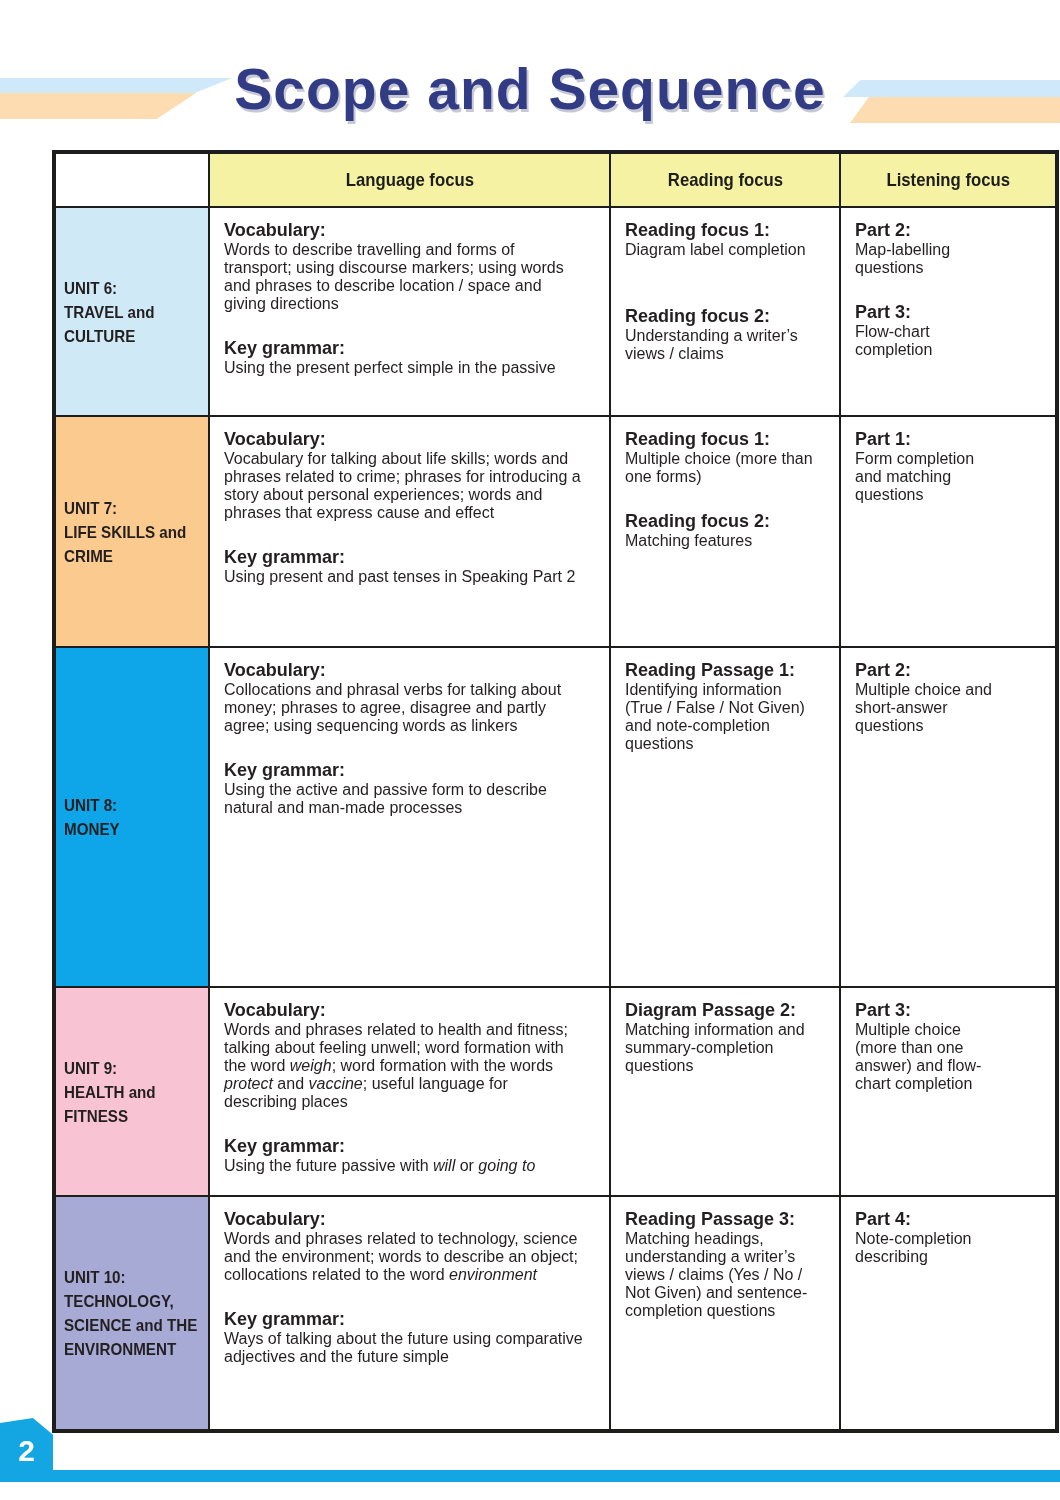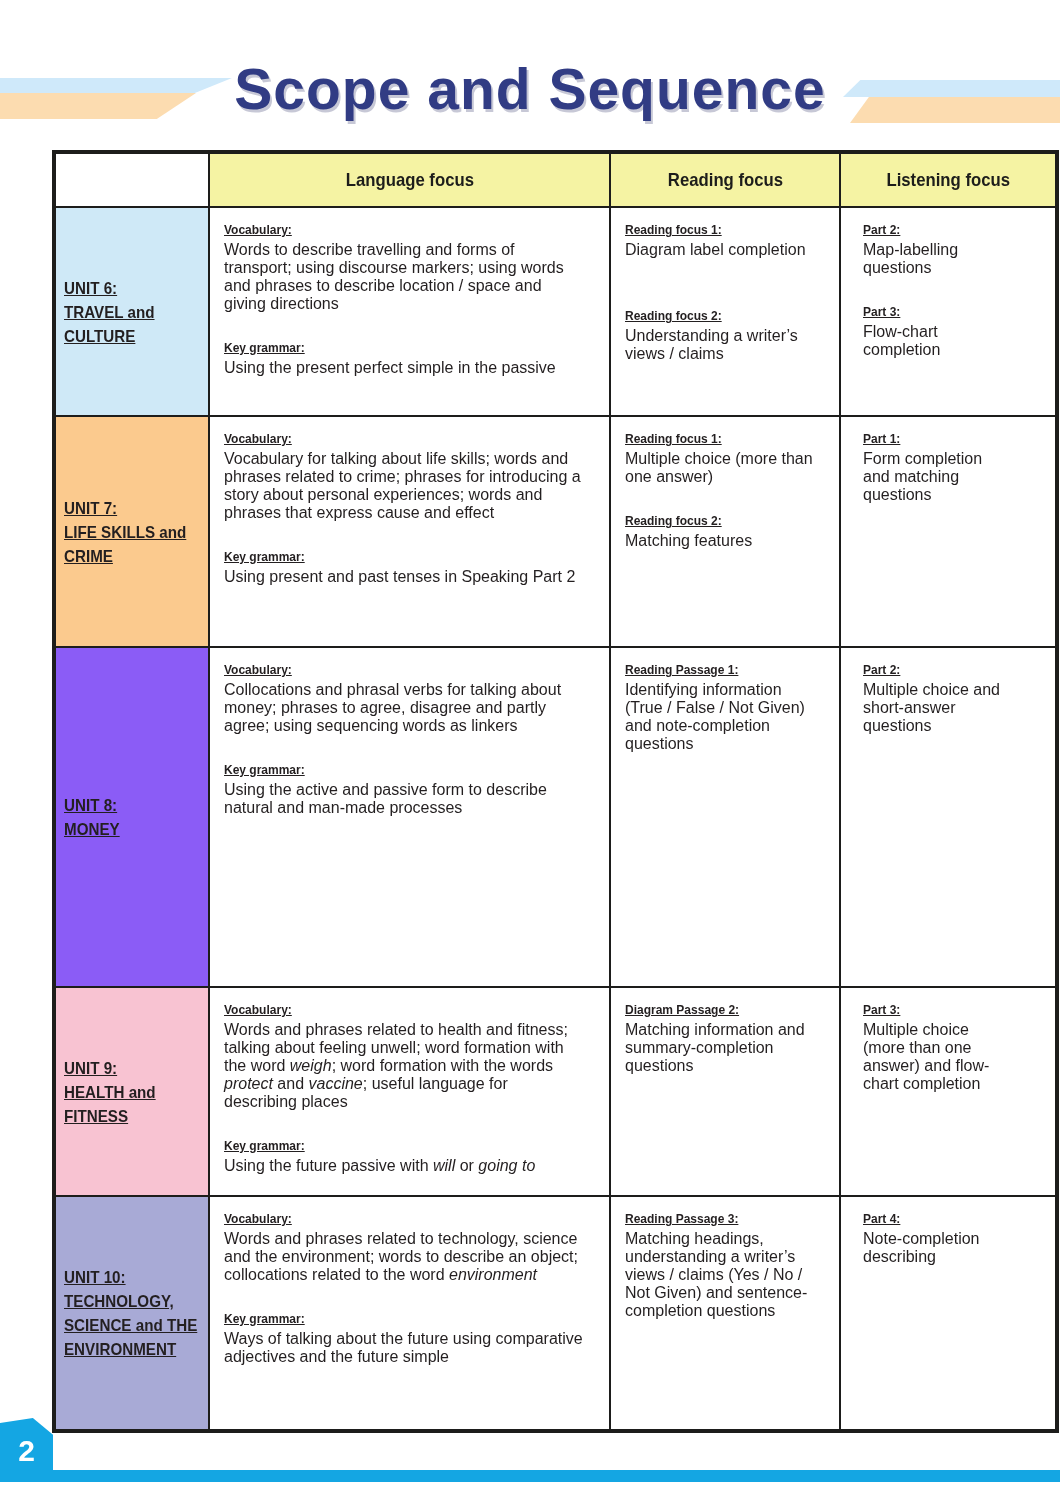--- a/index.html
+++ b/index.html
@@ -45,31 +45,31 @@
                     font-size: 19px; font-weight: bold; color: #1d1d1b; padding: 0; margin-left: 36px; }
   .scope-table th.col-unit { background: #ffffff; }
   .hdr { display: inline-block; transform: scaleX(0.88); white-space: nowrap; }
 
   .row-0 { height: 209px; }
   .row-1 { height: 231px; }
   .row-2 { height: 340px; }
   .row-3 { height: 209px; }
   .row-4 { height: 235px; }
 
-  td.unit-cell { vertical-align: middle; padding: 4px 4px 4px 8px; text-decoration: underline; }
+  td.unit-cell { vertical-align: middle; padding: 4px 4px 4px 8px; }
   .unit-label { font-weight: bold; font-size: 16.5px; line-height: 24px;
                 transform: scaleX(0.92); transform-origin: left center; white-space: nowrap; }
   .unit-label div:empty { display: none; }
 
   td.content-cell { vertical-align: top; background: #ffffff; }
   td.col-lang   { padding: 11px 24px 8px 14px; }
   td.col-read   { padding: 11px 22px 8px 14px; }
-  td.col-listen { padding: 11px 52px 8px 22px; }
-
-  .block-heading { font-weight: bold; font-size: 12px; line-height: 22px; text-decoration: underline; }
+  td.col-listen { padding: 11px 52px 8px 14px; }
+
+  .block-heading { font-weight: bold; font-size: 18px; line-height: 22px; }
   .block-body    { font-size: 16px; line-height: 18px; }
   .block + .block { margin-top: 24px; }
   .row-0 td.col-read .block + .block { margin-top: 46px; }
   .block-body em { font-style: italic; }
 
   
   .footer-bar {
     position: absolute; left: 0; right: 0; top: 1470px; height: 12px;
     background: #14a6e3;
   }
@@ -166,37 +166,37 @@
             <div class="block-body">Vocabulary for talking about life skills; words and phrases related to crime; phrases for introducing a story about personal experiences; words and phrases that express cause and effect</div>
           </div>
           <div class="block">
             <div class="block-heading">Key grammar:</div>
             <div class="block-body">Using present and past tenses in Speaking Part 2</div>
           </div>
         </td>
         <td class="content-cell col-read">
           <div class="block">
             <div class="block-heading">Reading focus 1:</div>
-            <div class="block-body">Multiple choice (more than one answer)</div>
+            <div class="block-body">Multiple choice (more than one forms)</div>
           </div>
           <div class="block">
             <div class="block-heading">Reading focus 2:</div>
             <div class="block-body">Matching features</div>
           </div>
         </td>
         <td class="content-cell col-listen">
           <div class="block">
             <div class="block-heading">Part 1:</div>
             <div class="block-body">Form completion and matching questions</div>
           </div>
         </td>
       </tr>
 
       <tr class="row-2">
-        <td class="unit-cell" style="background-color: #8b5cf6;">
+        <td class="unit-cell" style="background-color: #0ea5e9;">
           <div class="unit-label">
             <div>UNIT 8:</div>
             <div>MONEY</div>
           </div>
         </td>
         <td class="content-cell col-lang">
           <div class="block">
             <div class="block-heading">Vocabulary:</div>
             <div class="block-body">Collocations and phrasal verbs for talking about money; phrases to agree, disagree and partly agree; using sequencing words as linkers</div>
           </div>

